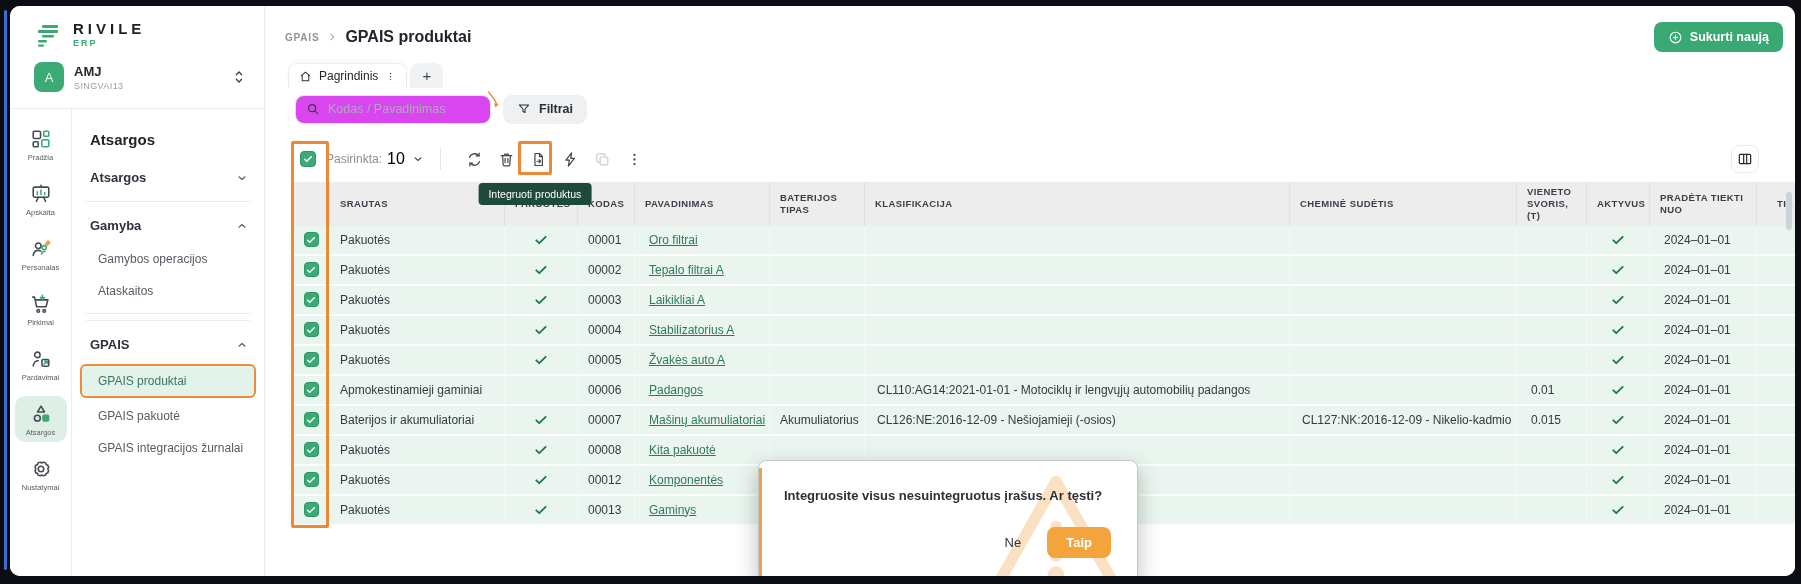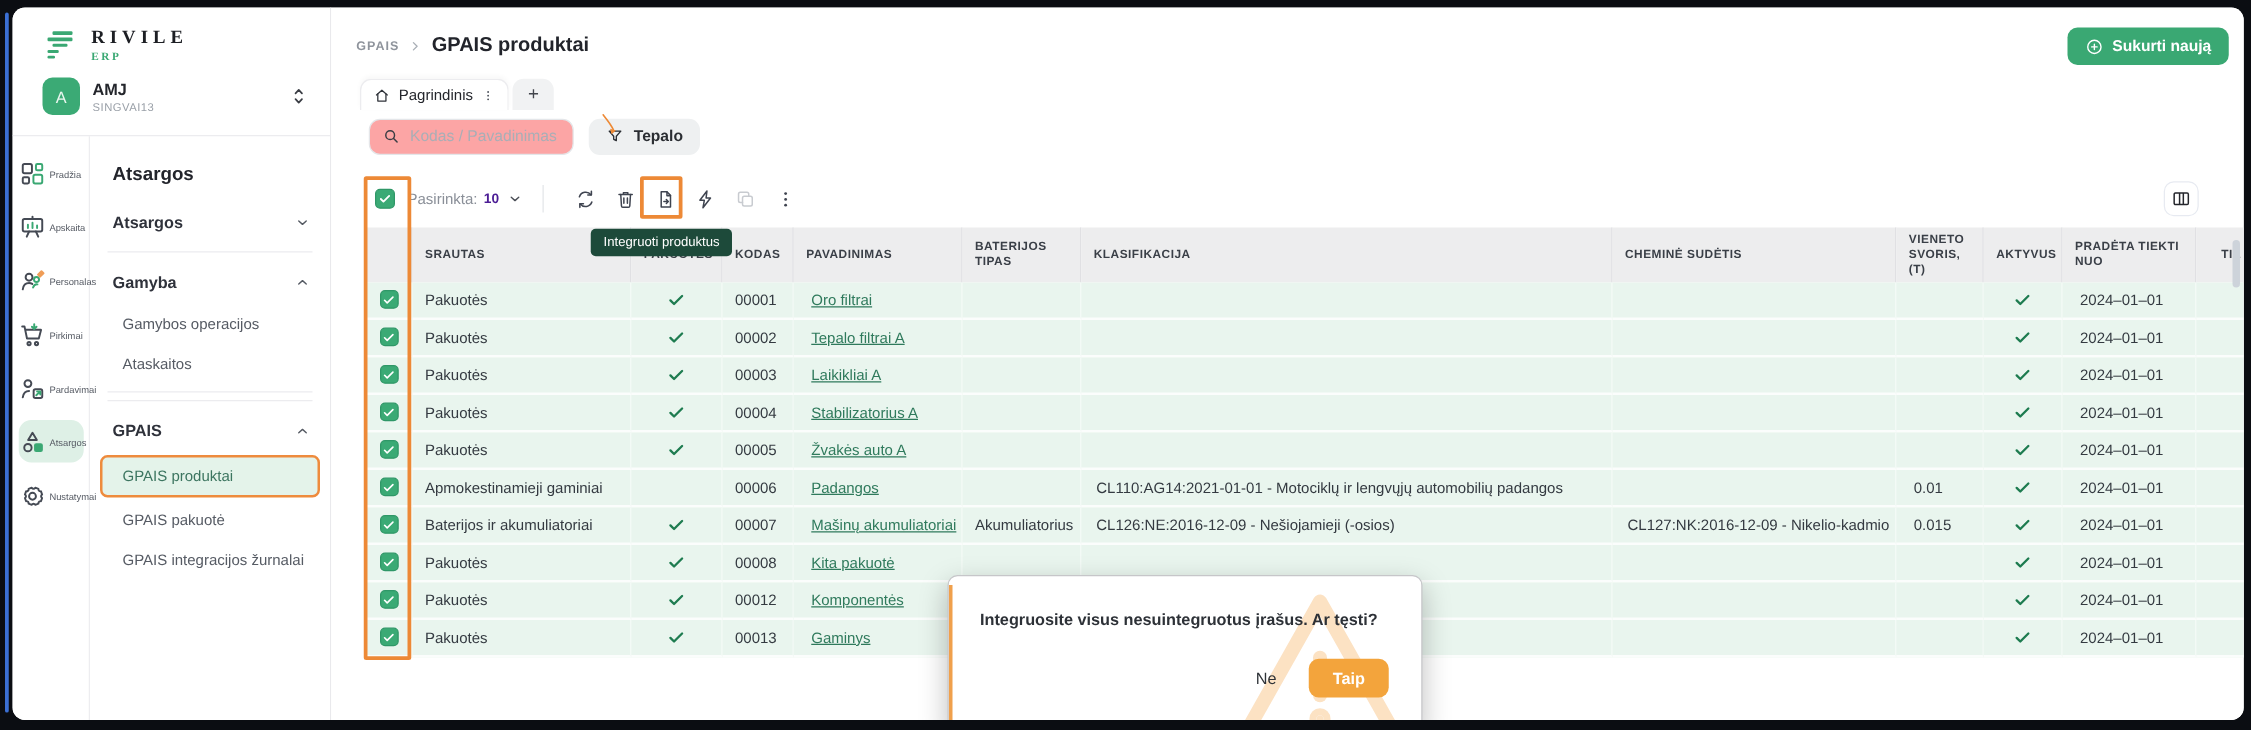--- a/index.html
+++ b/index.html
@@ -4,33 +4,33 @@
 <style>
   * { margin:0; padding:0; box-sizing:border-box; }
   html,body { width:1801px; height:584px; }
   body { background:#0b0d12; font-family:"Liberation Sans", sans-serif; position:relative; overflow:hidden; }
   .blue-accent { position:absolute; left:4px; top:10px; width:3px; height:560px; background:#3b6fd4; border-radius:2px; }
   .window { position:absolute; left:10px; top:6px; width:1785px; height:570px; background:#fff; border-radius:10px; overflow:hidden; display:flex; }
 
   
   .side { width:255px; border-right:1px solid #e9e9ec; display:flex; flex-direction:column; background:#fff; flex:none; }
   .side-head { padding:14px 16px 10px; border-bottom:1px solid #ececef; }
-  .logo-row { display:flex; align-items:flex-end; gap:9px; padding-left:8px;font-family:Liberation Serif, serif; }
+  .logo-row { display:flex; align-items:flex-start; gap:9px; padding-left:8px; }
   .logo-mark svg { display:block; }
   .brand-name { font-size:15px; font-weight:bold; letter-spacing:4px; color:#1d1f24; }
   .brand-erp { font-size:9px; font-weight:bold; letter-spacing:2px; color:#3aa873; margin-top:1px; }
   .user-row { display:flex; align-items:center; gap:10px; margin:12px 2px 6px 8px; }
   .avatar { width:30px; height:30px; border-radius:8px; background:#3BAA75; color:#eaf6ef; font-size:13px; display:flex; align-items:center; justify-content:center; }
   .user-meta { flex:1; }
   .user-name { font-size:13px; font-weight:bold; color:#24262c; }
   .user-account { font-size:9px; color:#9aa0a8; letter-spacing:.4px; margin-top:2px; }
   .updown { color:#3a3d44; display:flex; }
   .side-body { flex:1; display:flex; min-height:0; }
   .rail { width:62px; border-right:1px solid #ededf0; padding-top:12px; display:flex; flex-direction:column; align-items:center; gap:9px; }
-  .rail-item { width:52px; padding:7px 0 5px; border-radius:10px; display:flex; flex-direction:row; align-items:center; gap:3px; cursor:pointer; }
+  .rail-item { width:52px; padding:7px 0 5px; border-radius:10px; display:flex; flex-direction:column; align-items:center; gap:3px; cursor:pointer; }
   .rail-item.active { background:#def0e6; }
   .ricon { width:22px; height:22px; color:#454a54; }
   .ricon svg { width:22px; height:22px; }
   .ricon .g { stroke:#3aa873; }
   .rlabel { font-size:7.5px; color:#565b64; }
   .menu { flex:1; padding:12px 0 0; overflow:hidden; }
   .menu-title { font-size:15px; font-weight:bold; color:#22242b; padding:10px 18px 12px; }
   .menu-group { display:flex; justify-content:space-between; align-items:center; padding:10px 16px 10px 18px; font-size:13px; font-weight:bold; color:#2f323b; cursor:pointer; }
   .menu-group .chev { color:#555a63; display:flex; }
   .menu-child { font-size:12px; color:#565b64; padding:9px 18px 9px 26px; cursor:pointer; }
@@ -45,35 +45,35 @@
   .crumb-sep { color:#aab0b7; display:flex; }
   .page-title { font-size:16px; font-weight:bold; color:#22242b; }
   .create-btn { background:#3aa873; color:#fff; border:none; border-radius:8px; height:30px; padding:0 14px; font-size:12.5px; font-weight:bold; display:flex; align-items:center; gap:7px; cursor:pointer; font-family:inherit; }
   .create-btn svg { width:15px; height:15px; }
   .tabstrip { margin:9px 0 0 23px; height:25px; display:flex; align-items:flex-end; gap:3px; }
   .tab { background:#fff; border:1px solid #ececef; border-bottom:none; border-radius:9px 9px 0 0; height:25px; padding:0 10px; display:flex; align-items:center; gap:7px; font-size:12px; color:#24262c; box-shadow:0 -2px 4px rgba(0,0,0,.03); cursor:pointer; }
   .tab .hicon { color:#30333a; display:flex; }
   .tab .kdots { color:#555a63; display:flex; }
   .plus-tab { background:#f1f2f3; border-radius:9px 9px 0 0; height:25px; width:33px; display:flex; align-items:center; justify-content:center; font-size:15px; color:#42454c; cursor:pointer; }
   .filterrow { margin:7px 0 0 30px; height:28px; display:flex; align-items:center; gap:12px; }
-  .searchbox { width:164px; height:29px; border:1px solid #e4e6e9; border-radius:9px; display:flex; align-items:center; padding:0 10px; gap:8px; background:#fca5a5; }
+  .searchbox { width:196px; height:29px; border:1px solid #e4e6e9; border-radius:9px; display:flex; align-items:center; padding:0 10px; gap:8px; background:#d946ef; }
   .searchbox svg { width:14px; height:14px; color:#3a3d44; flex:none; }
   .searchbox input { border:none; outline:none; flex:1; min-width:0; font-size:12.5px; color:#333; font-family:inherit; background:transparent; }
   .searchbox input::placeholder { color:#a9aeb6; }
   .filter-btn { background:#eef0f1; border:none; border-radius:9px; height:29px; padding:0 14px; display:flex; align-items:center; gap:8px; font-size:12.5px; font-weight:bold; color:#2b2e33; cursor:pointer; font-family:inherit; }
   .filter-btn svg { width:14px; height:14px; }
 
   
   .gridwrap { margin-top:20px; position:relative; }
   .toolbar { height:32px; display:flex; align-items:center; padding-left:35px; position:relative; }
   .cbx { width:16px; height:16px; border-radius:4px; background:#3BAA75; border:1px solid #2f9767; display:flex; align-items:center; justify-content:center; cursor:pointer; flex:none; }
   .cbx svg { width:10px; height:10px; color:#fff; }
   .sel-wrap { display:flex; align-items:center; gap:5px; margin-left:10px; cursor:pointer; }
   .sel-label { font-size:12px; color:#8a8f98; }
-  .sel-count { font-size:11px; font-weight:bold; color:#4c1d95; }
+  .sel-count { font-size:16px; font-weight:normal; color:#000000; }
   .sel-wrap .chev { color:#4a4e56; display:flex; margin-left:2px; }
   .tb-divider { width:1px; height:22px; background:#e4e6e9; margin:0 14px 0 16px; }
   .icon-btn { width:24px; height:24px; margin:0 4px; display:flex; align-items:center; justify-content:flex-end; color:#3f4450; cursor:pointer; position:relative; }
   .icon-btn svg { width:17px; height:17px; }
   .icon-btn.disabled { color:#c8cbd0; }
   .icon-btn.highlighted::after { content:""; position:absolute; inset:-6px -5px -4px -5px; border:3px solid #ed8936; border-radius:2px; pointer-events:none; }
   .tooltip { position:absolute; top:36px; left:50%; transform:translateX(-50%); background:#1d4a3a; color:#fff; font-size:10.5px; padding:5px 10px; border-radius:4px; white-space:nowrap; z-index:60; }
   .ann-arrow { position:absolute; left:-38px; top:-56px; width:50px; height:58px; z-index:55; pointer-events:none; }
   .cols-btn { position:absolute; right:36px; top:2px; width:28px; height:28px; border:1px solid #e7eaf1; border-radius:8px; display:flex; align-items:center; justify-content:center; color:#24262c; cursor:pointer; background:#fff; }
   .cols-btn svg { width:16px; height:16px; }
@@ -292,21 +292,21 @@
         <svg viewBox="0 0 24 24" fill="none" stroke="currentColor" stroke-width="2" stroke-linecap="round">
             <circle cx="10.5" cy="10.5" r="6"></circle>
             <path d="M15.2 15.2l4.8 4.8"></path>
           </svg>
         <input type="text" placeholder="Kodas / Pavadinimas" style="">
       </div>
       <button class="filter-btn">
         <svg viewBox="0 0 24 24" fill="none" stroke="currentColor" stroke-width="1.8" stroke-linejoin="round">
             <path d="M4 5h16l-6.2 7v6l-3.6-1.8V12z"></path>
           </svg>
-        <span>Tepalo</span>
+        <span>Filtrai</span>
       </button>
     </div>
 
     <div class="gridwrap">
       <div class="colbox"></div>
       <div class="toolbar">
         <span class="cbx">
           <svg viewBox="0 0 24 24" fill="none" stroke="currentColor" stroke-width="3.6" stroke-linecap="round" stroke-linejoin="round">
               <path d="M4 12.5l5 5L20 6.5"></path>
             </svg>

